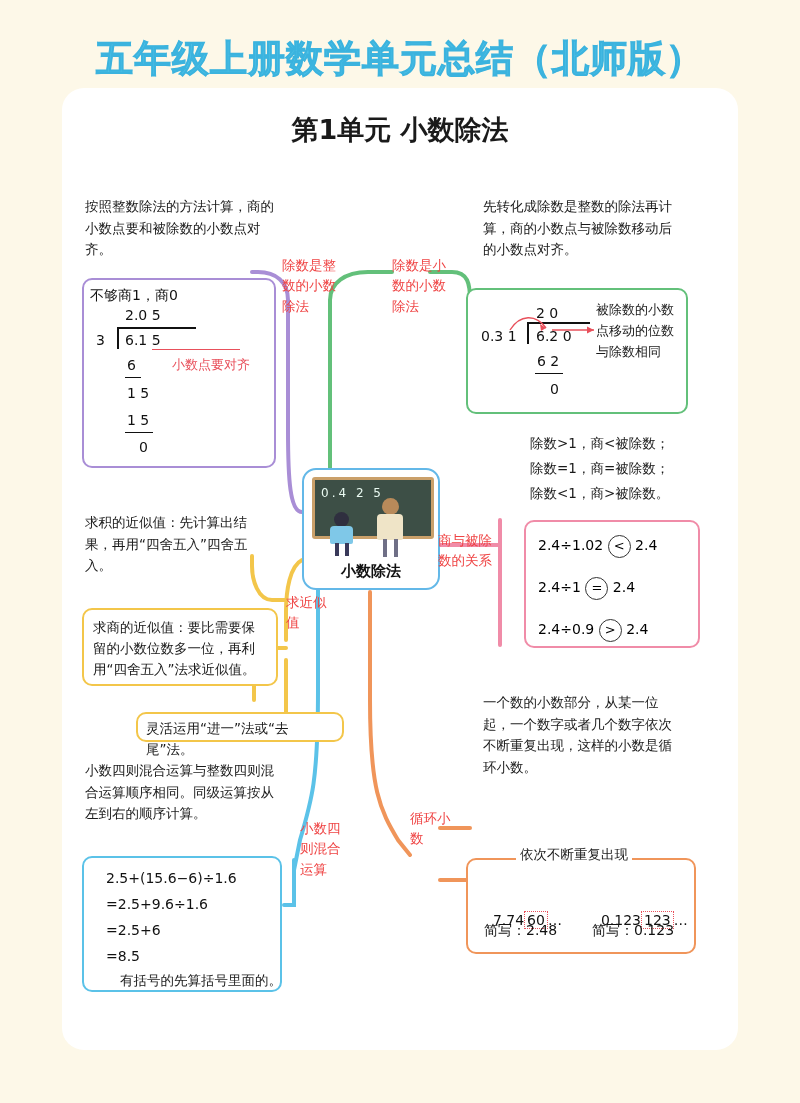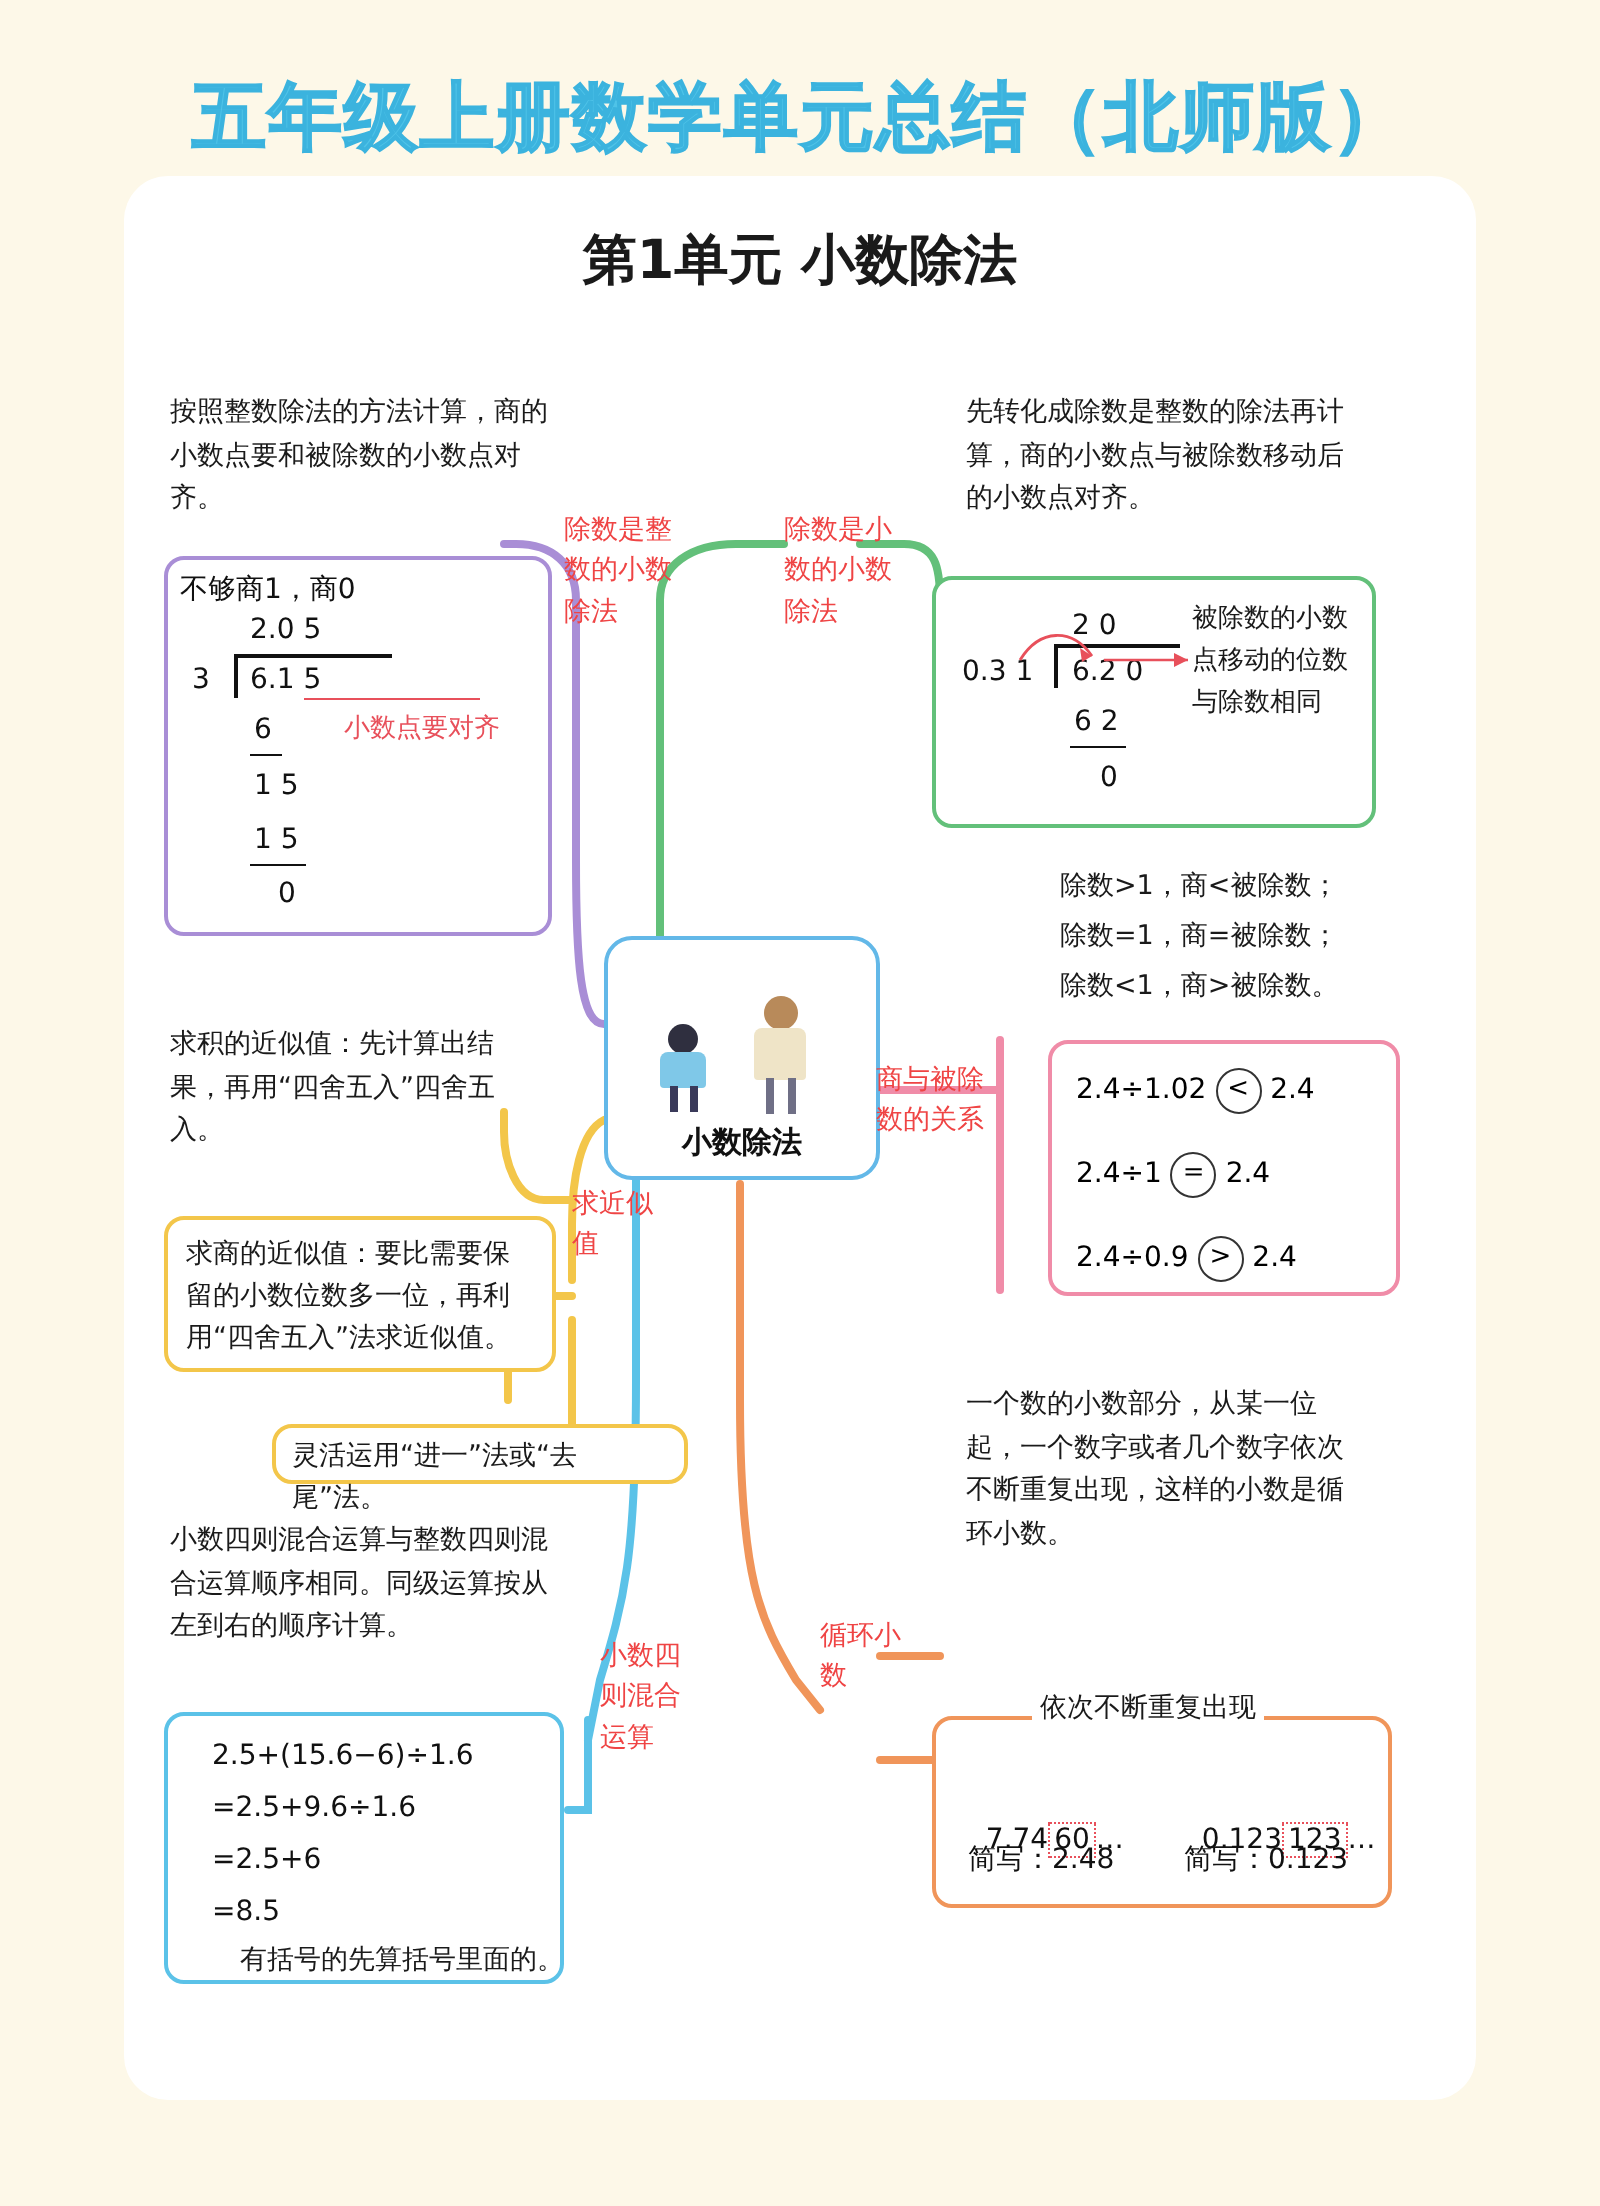--- a/index.html
+++ b/index.html
@@ -112,20 +112,23 @@
 
   <path d="M318 590 L318 690 C318 780, 312 800, 300 840 L294 870" stroke="#5bc2e8" stroke-width="4" fill="none" stroke-linecap="round"></path>
   <path d="M294 860 L294 905 L284 905" stroke="#5bc2e8" stroke-width="4" fill="none" stroke-linecap="round"></path>
 
   <path d="M370 592 L370 700 C370 790, 380 810, 398 840 L410 855" stroke="#f0955a" stroke-width="4" fill="none" stroke-linecap="round"></path>
   <path d="M440 828 L470 828" stroke="#f0955a" stroke-width="4" fill="none" stroke-linecap="round"></path>
   <path d="M440 880 L470 880" stroke="#f0955a" stroke-width="4" fill="none" stroke-linecap="round"></path>
 </svg>
 
 <div class="center-node">
+  <div class="chalkboard">
+    <span class="chalk-text">0.4  2 5</span>
+  </div>
 
   <div class="kid" style="left:24px;top:42px;width:30px;height:46px;">
     <div class="head" style="left:6px;top:0;width:15px;height:15px;background:#2f2f3f;"></div>
     <div class="body" style="left:2px;top:14px;width:23px;height:18px;background:#7fc8e8;"></div>
     <div class="leg" style="left:7px;top:31px;height:13px;"></div>
     <div class="leg" style="left:17px;top:31px;height:13px;"></div>
   </div>
 
   <div class="kid" style="left:70px;top:28px;width:34px;height:62px;">
     <div class="head" style="left:8px;top:0;width:17px;height:17px;background:#b88a5a;"></div>

